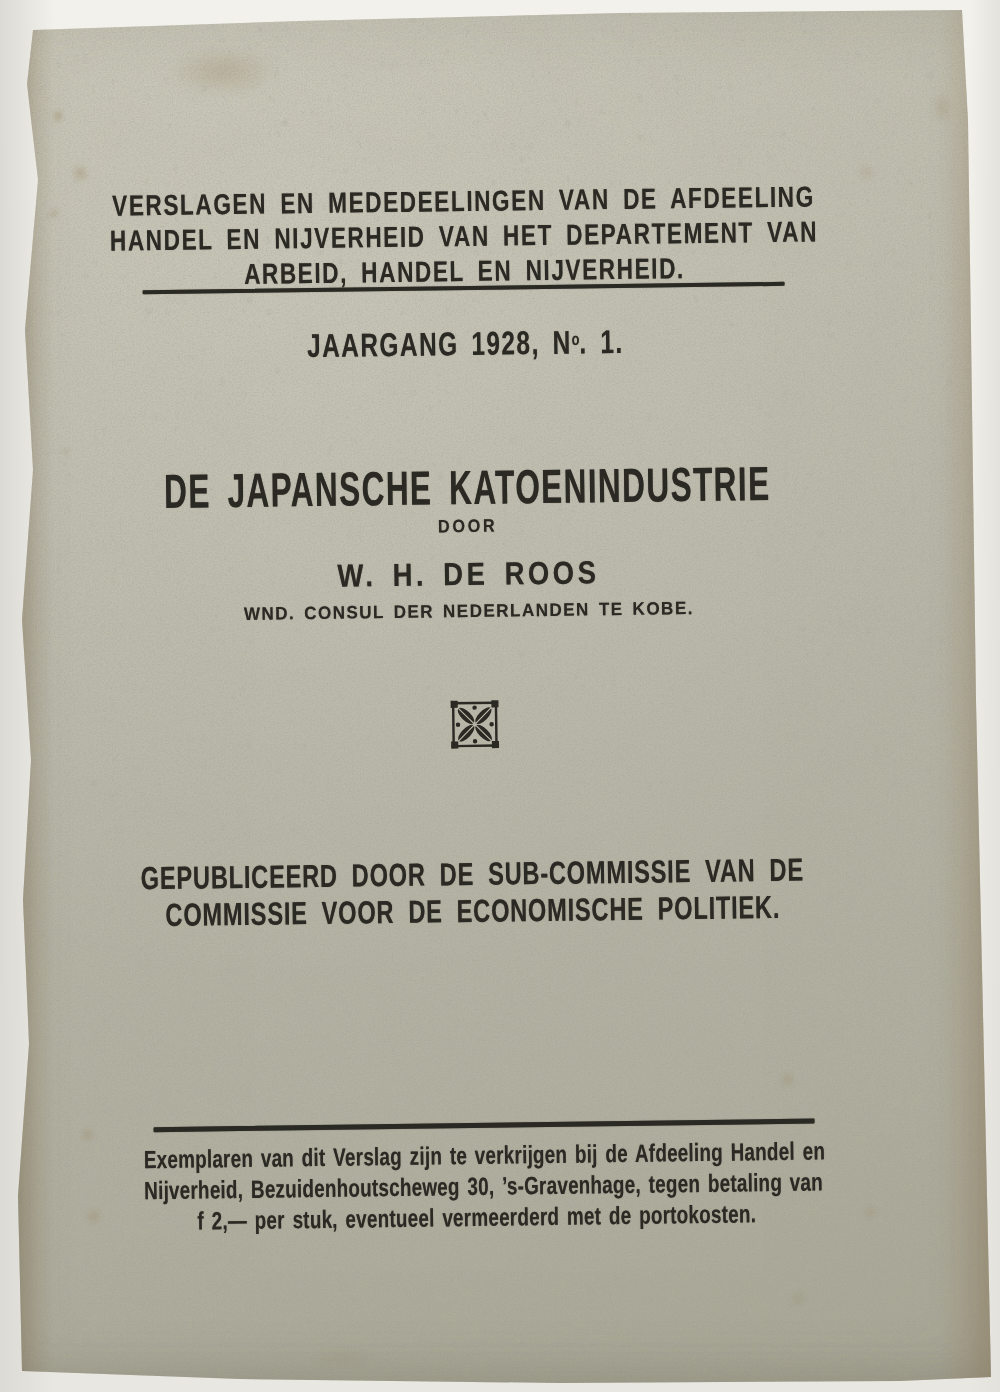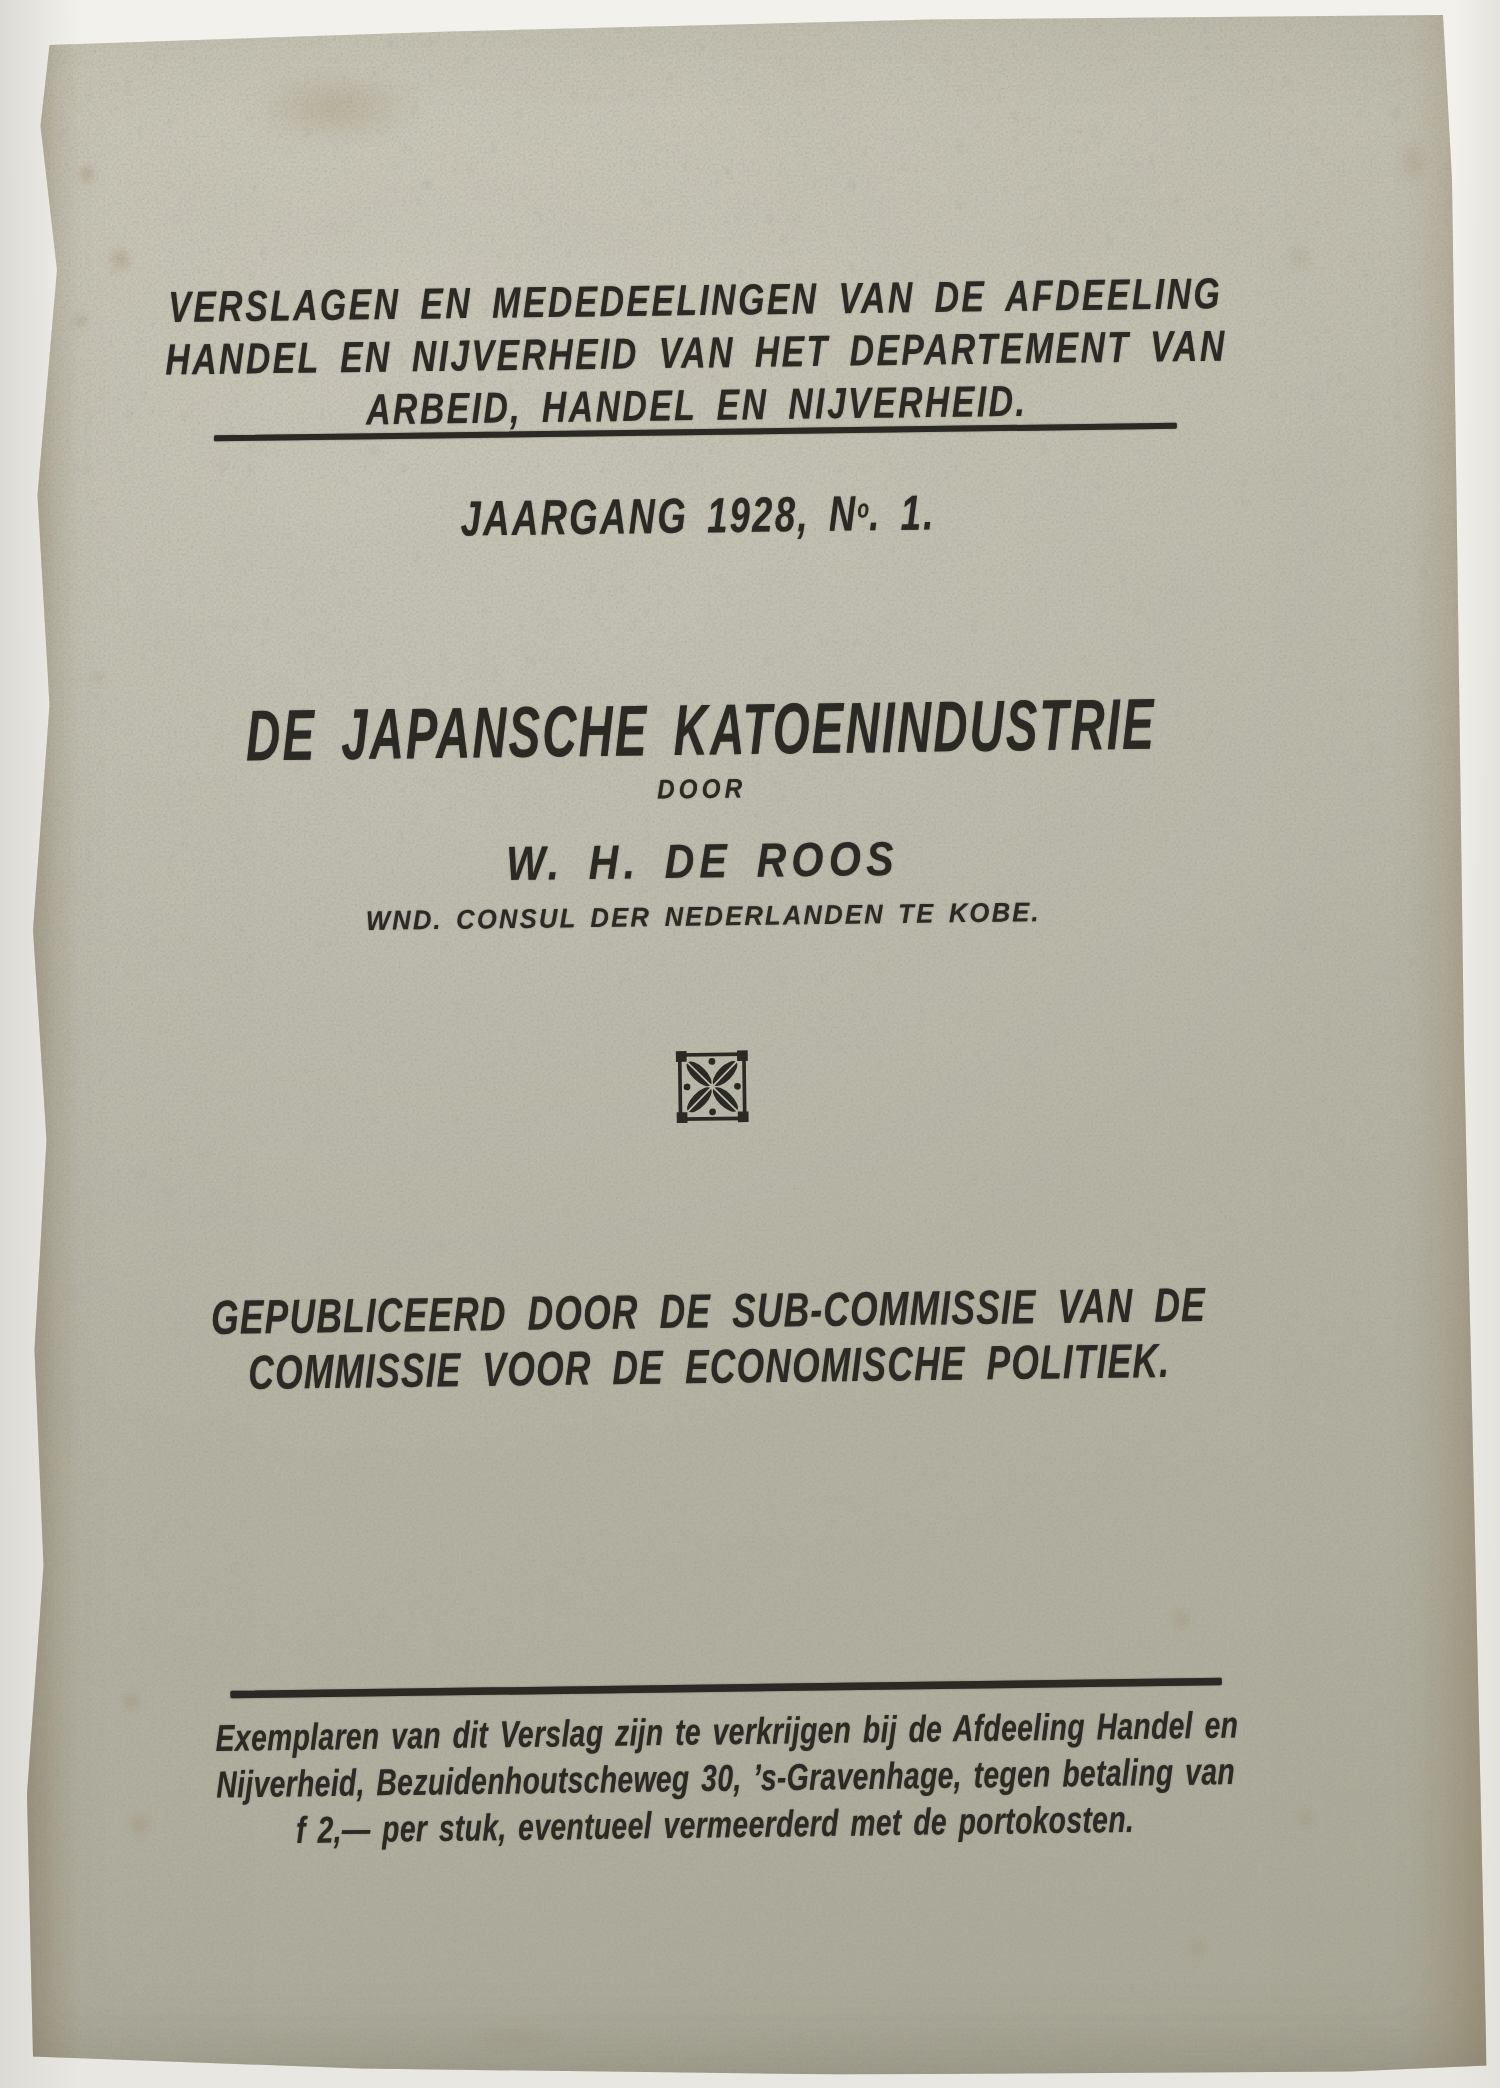--- a/index.html
+++ b/index.html
@@ -21,21 +21,20 @@
   
   .book{
     position:absolute;inset:0;
     clip-path:polygon(
       33px 30px, 300px 21px, 620px 13px, 962px 10px,
       968px 120px, 971px 330px, 976px 700px, 984px 1058px, 991px 1377px,
       900px 1381px, 560px 1383px, 240px 1379px, 22px 1371px,
       18px 1196px, 29px 1044px, 23px 900px, 31px 760px, 22px 620px,
       33px 470px, 25px 330px, 38px 180px, 27px 84px
     );
-    font-style:italic;
   }
   .cover-base{
     position:absolute;inset:0;
     background:
       radial-gradient(130% 90% at 30% 18%, rgba(255,255,250,.14), rgba(255,255,250,0) 60%),
       linear-gradient(168deg, var(--cover-light) 0%, var(--cover) 46%, #b1af9f 78%, var(--cover-dark) 100%);
   }
   svg.texture{position:absolute;inset:0;width:100%;height:100%;}
   
   .edge-left{position:absolute;left:16px;top:0;bottom:0;width:38px;

